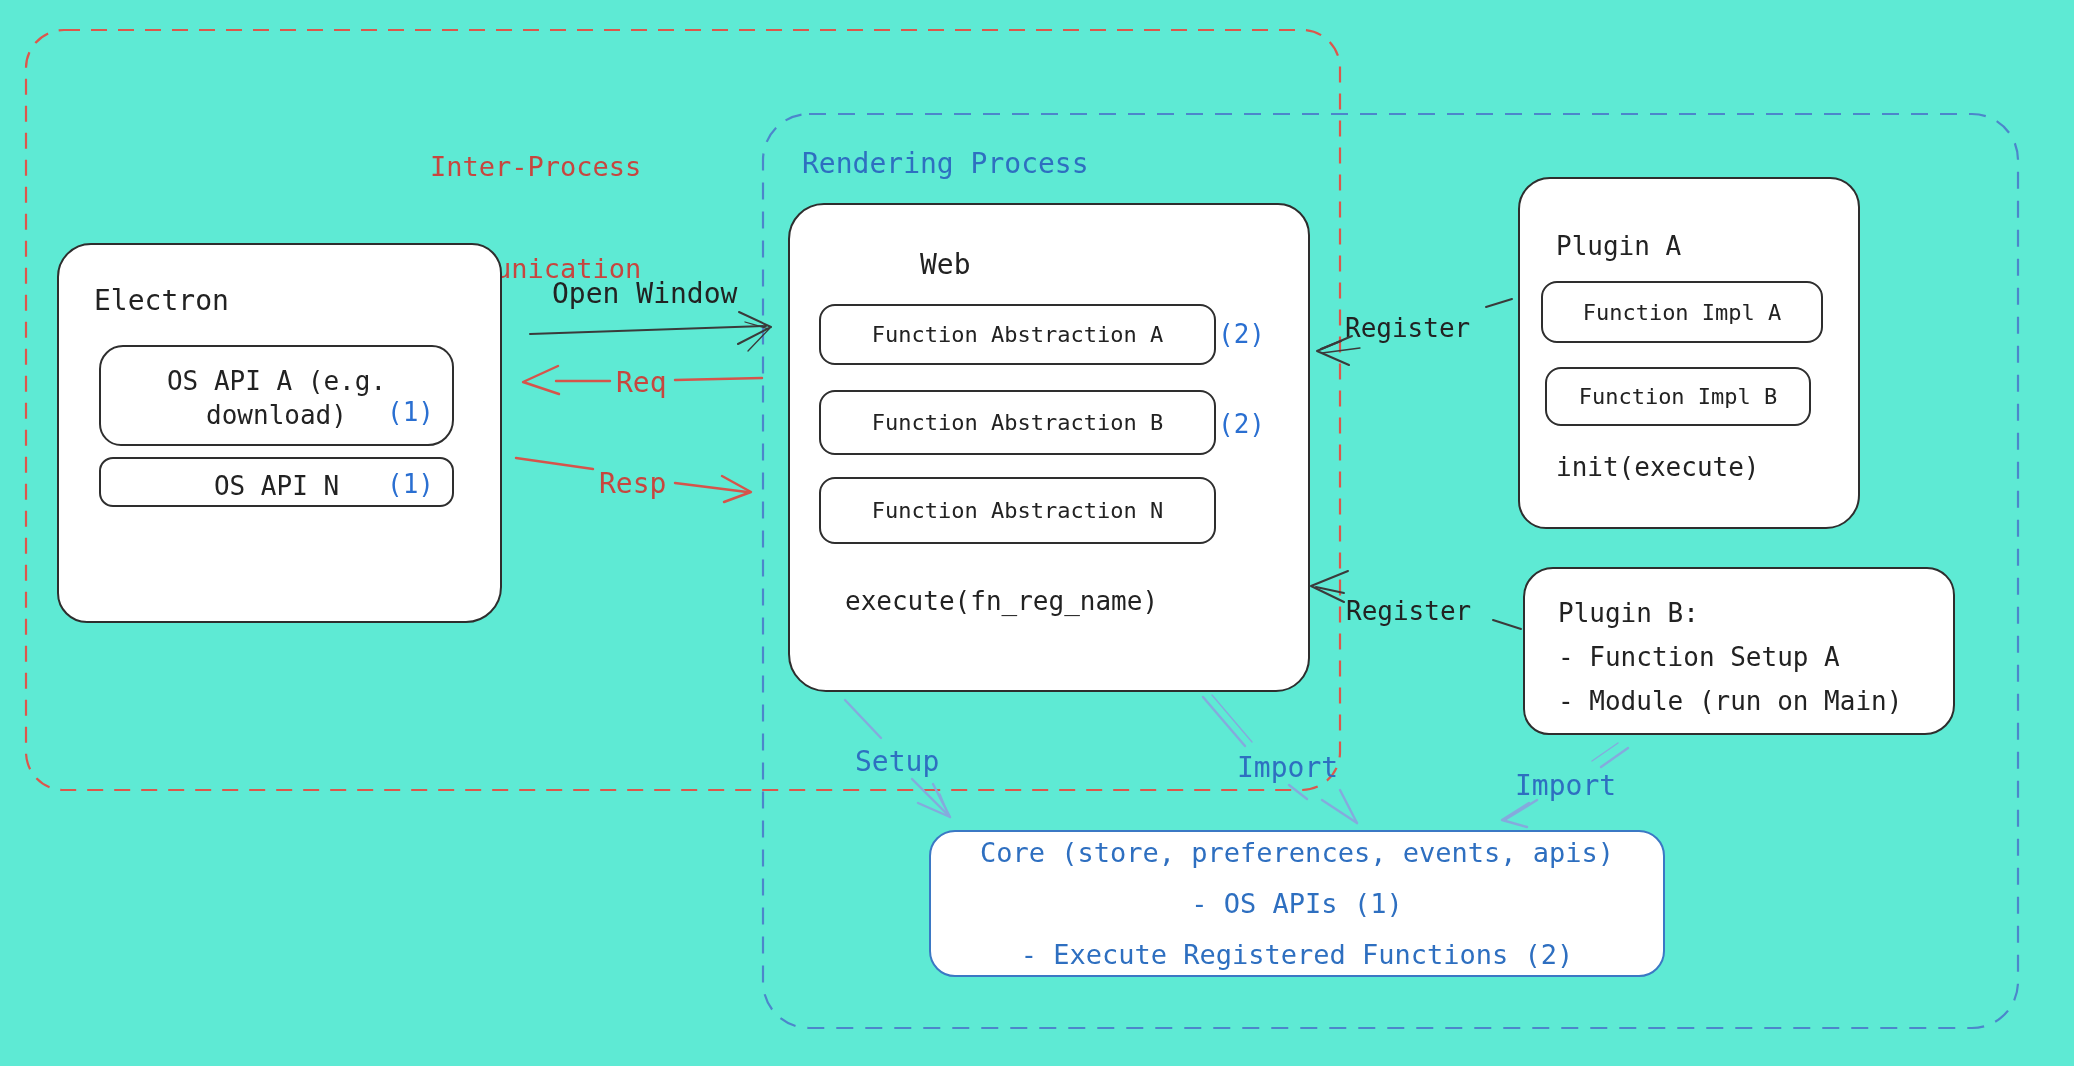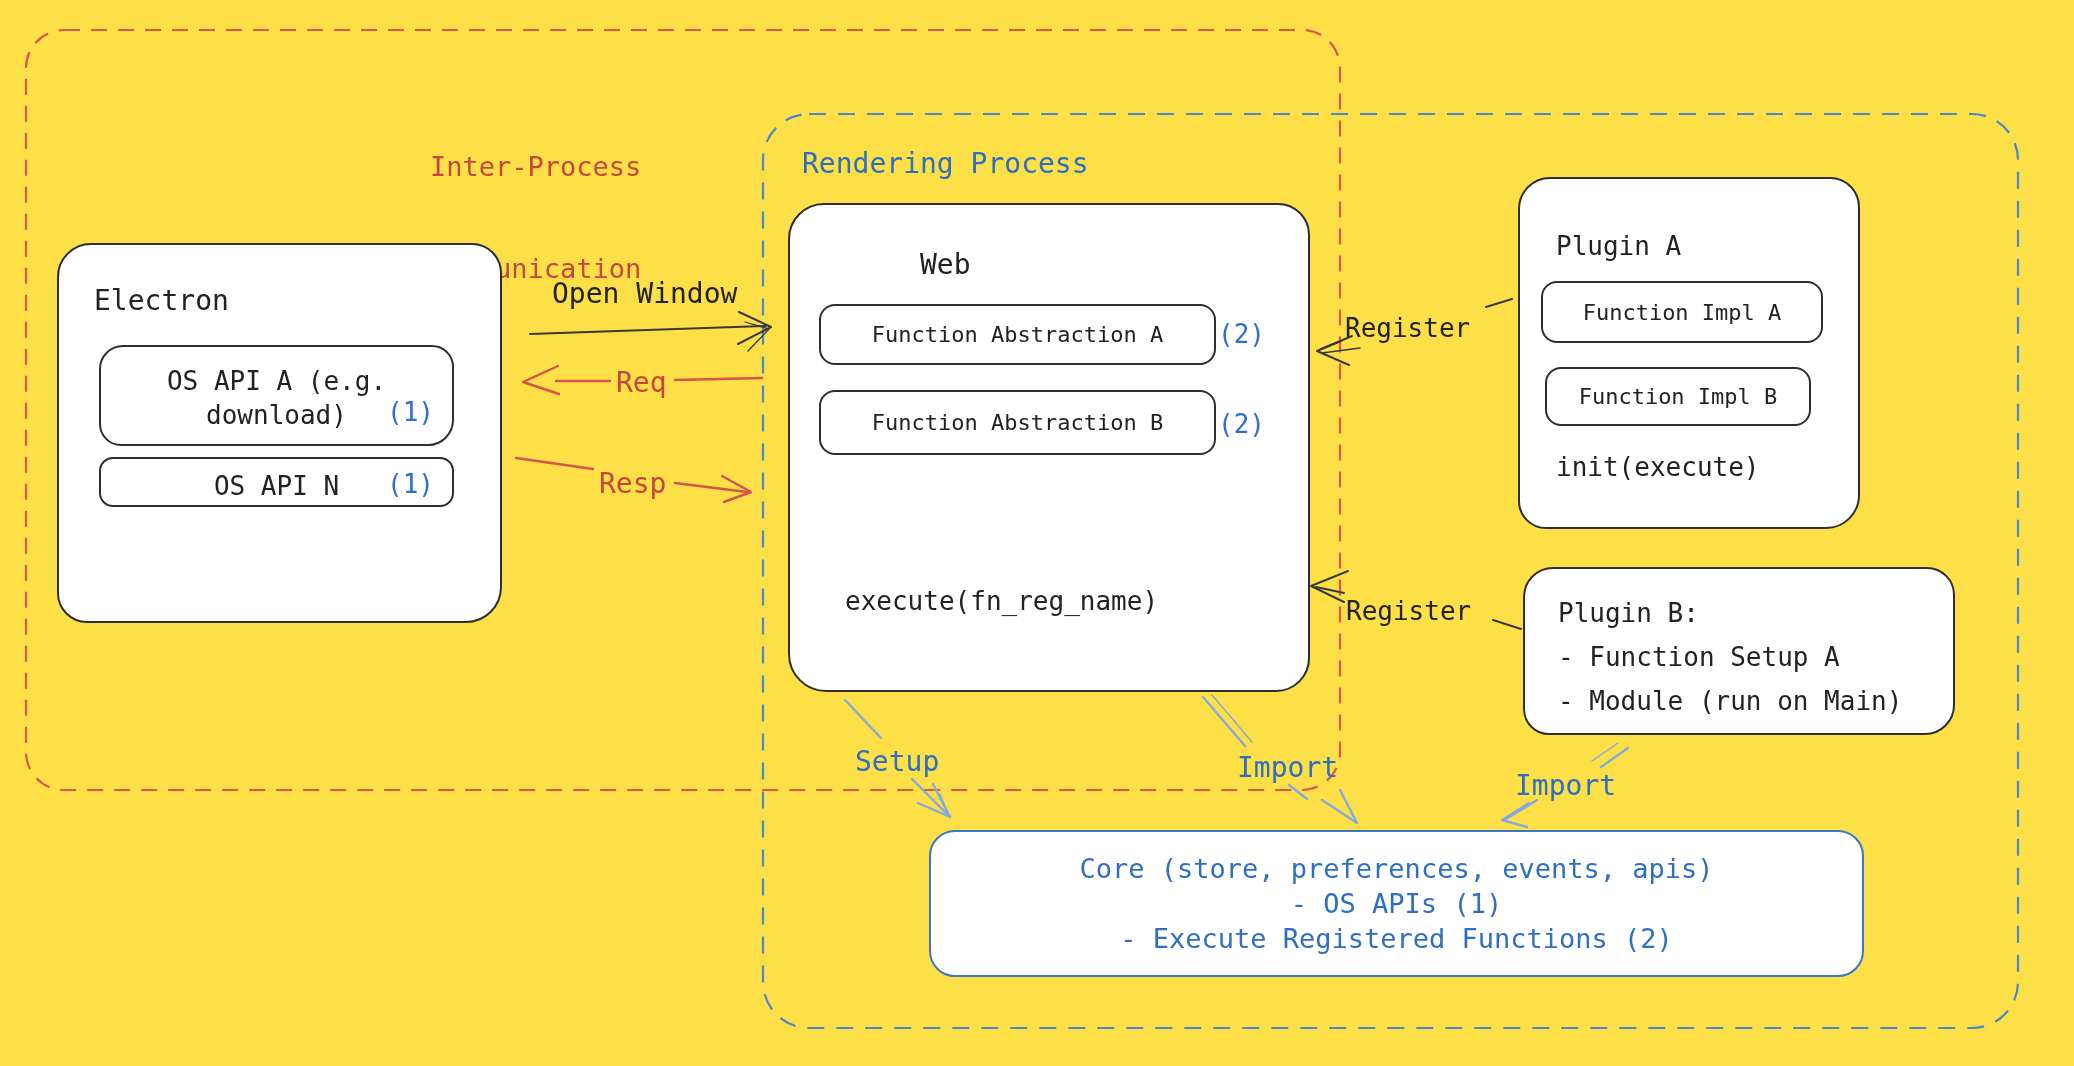--- a/index.html
+++ b/index.html
@@ -3,21 +3,21 @@
 <meta charset="utf-8">
 <style>
   :root{
     --red-text:#c7463f; --red-dash:#dc574c; --red-arrow:#d6544b;
     --blue-text:#2e6fc0; --blue-dash:#4c86cb; --blue-arrow:#85aadd;
     --core-border:#3b78c4; --badge-blue:#2a6fd1;
     --ink:#222222; --box-border:#2e2e2e;
   }
   html,body{margin:0;padding:0;background:#ffffff;}
   .canvas{
-    position:relative;width:2074px;height:1066px;background:#fde047;
+    position:relative;width:2074px;height:1066px;background:#5eead4;
     font-family:"DejaVu Sans Mono","Liberation Mono",monospace;
     color:var(--ink);overflow:hidden;
   }
   svg.layer{position:absolute;left:0;top:0;width:2074px;height:1066px;pointer-events:none;}
   .box{position:absolute;border:2px solid var(--box-border);background:#ffffff;box-sizing:border-box;}
   .lbl{position:absolute;white-space:pre;line-height:1.25;}
   .t28{font-size:28px;}
   .t26{font-size:26px;}
   .red{color:var(--red-text);}
   .blue{color:var(--blue-text);}
@@ -65,37 +65,38 @@
       <span class="badge" style="right:18px;top:10px;">(1)</span>
     </div>
   </div>
 
   <div class="box" style="left:788px;top:203px;width:522px;height:489px;border-radius:36px 32px 34px 38px;">
     <div class="lbl t28" style="left:130px;top:42px;">Web</div>
     <div class="box center-text" style="left:29px;top:99px;width:397px;height:61px;border-radius:16px;">Function Abstraction A</div>
     <span class="badge" style="left:428px;top:114px;">(2)</span>
     <div class="box center-text" style="left:29px;top:185px;width:397px;height:65px;border-radius:16px;">Function Abstraction B</div>
     <span class="badge" style="left:428px;top:204px;">(2)</span>
+    <div class="box center-text" style="left:29px;top:272px;width:397px;height:67px;border-radius:16px;">Function Abstraction N</div>
     <div class="lbl t26" style="left:55px;top:380px;">execute(fn_reg_name)</div>
   </div>
 
   <div class="box" style="left:1518px;top:177px;width:342px;height:352px;border-radius:32px 30px 34px 28px;">
     <div class="lbl t26" style="left:36px;top:51px;">Plugin A</div>
     <div class="box center-text" style="left:21px;top:102px;width:282px;height:62px;border-radius:16px;">Function Impl A</div>
     <div class="box center-text" style="left:25px;top:188px;width:266px;height:59px;border-radius:16px;">Function Impl B</div>
     <div class="lbl t26" style="left:36px;top:272px;">init(execute)</div>
   </div>
 
   <div class="box" style="left:1523px;top:567px;width:432px;height:168px;border-radius:30px 28px 30px 26px;padding-left:24px;">
     <div class="lbl t26" style="left:33px;top:28px;">Plugin B:</div>
     <div class="lbl t26" style="left:33px;top:72px;">- Function Setup A</div>
     <div class="lbl t26" style="left:33px;top:116px;">- Module (run on Main)</div>
   </div>
 
-  <div class="core-box" style="left:929px;top:830px;width:935px;height:147px;">
+  <div class="core-box" style="left:929px;top:830px;width:736px;height:147px;gap:16px;">
     <div class="core-line">Core (store, preferences, events, apis)</div>
     <div class="core-line">- OS APIs (1)</div>
     <div class="core-line">- Execute Registered Functions (2)</div>
   </div>
 
   <div class="lbl t28" style="left:552px;top:276px;">Open Window</div>
   <div class="lbl t28 red" style="left:616px;top:365px;">Req</div>
   <div class="lbl t28 red" style="left:599px;top:466px;text-align:center;">Resp</div>
   <div class="lbl t26" style="left:1345px;top:312px;">Register</div>
   <div class="lbl t26" style="left:1346px;top:595px;">Register</div>

